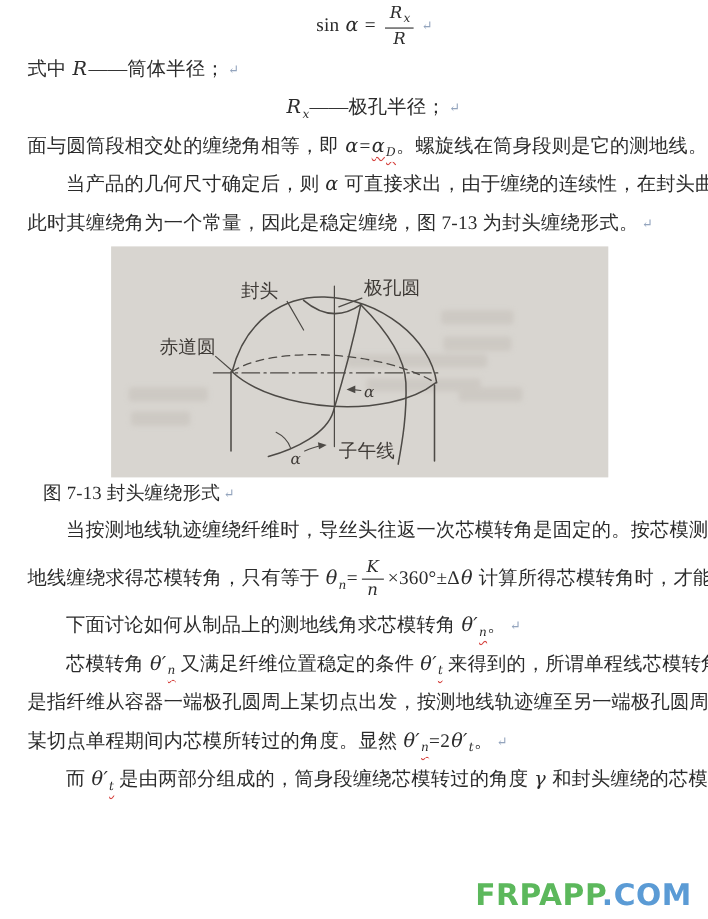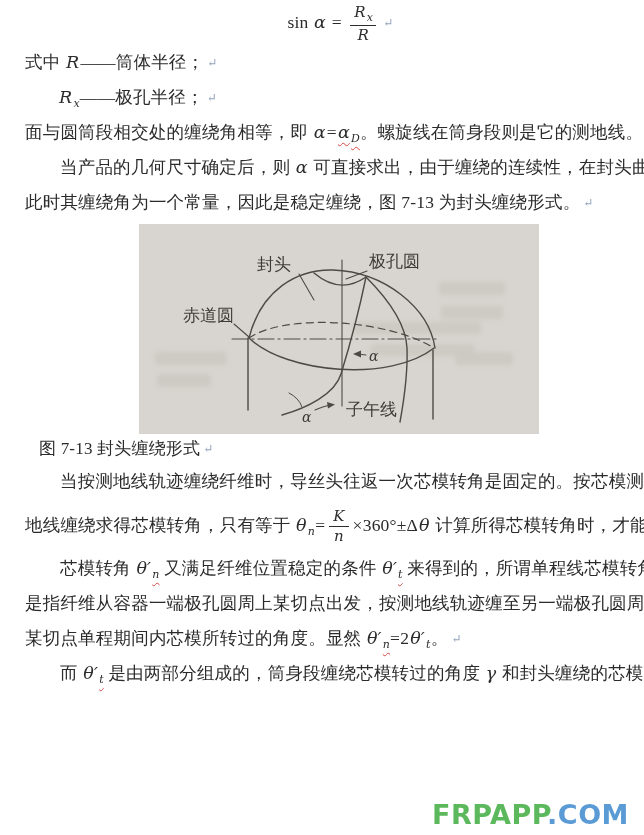--- a/index.html
+++ b/index.html
@@ -35,21 +35,21 @@
     text-underline-offset:4px;
   }
   .seg-mark{color:#93a4bd;font-size:12px;margin-left:3px;vertical-align:1px;}
   .frac{
     display:inline-flex;flex-direction:column;align-items:center;
     vertical-align:middle;margin:0 4px;font-size:15px;line-height:1.15;
   }
   .frac .fnum,.frac .fden{display:block;padding:0 3px;}
   .frac .fbar{display:block;align-self:stretch;border-top:1.4px solid var(--text);height:0;margin:1px 0;}
   .figure-wrap{
-    width:400px;height:210px;margin:4px 0 0 114px;position:relative;
+    width:452px;height:210px;margin:4px 0 0 76px;position:relative;
     background:var(--fig-bg);
     text-decoration:underline;
   }
   .figure-wrap svg{display:block;width:400px;height:210px;}
   .fig-label{font-family:"Liberation Serif","DejaVu Serif",serif;font-size:17px;fill:#3f3b37;}
   .fig-alpha{font-family:"DejaVu Serif",serif;font-style:italic;font-size:14px;fill:#3f3b37;}
   .watermark{
     position:absolute;right:15px;bottom:5px;
     font-family:"DejaVu Sans","Liberation Sans",sans-serif;
     font-weight:700;font-size:27px;letter-spacing:0.5px;margin-left:24px;
@@ -67,21 +67,21 @@
           <span class="fnum"><span class="seg-i">R</span><span class="seg-sub">x</span></span>
           <span class="fbar"></span>
           <span class="fden"><span class="seg-i">R</span></span>
         </span><span class="seg-mark">↵</span></div>
     </div>
 
   <div class="para">
       <div class="line"><span class="seg-n">式中 </span><span class="seg-i">R</span><span class="seg-n">——筒体半径；</span><span class="seg-mark">↵</span></div>
     </div>
   <div class="para">
-      <div class="line" style="padding-left: 33px;"><span class="seg-i">R</span><span class="seg-sub">x</span><span class="seg-n">——极孔半径；</span><span class="seg-mark">↵</span></div>
+      <div class="line" style="padding-left: 33px; text-align: center;"><span class="seg-i">R</span><span class="seg-sub">x</span><span class="seg-n">——极孔半径；</span><span class="seg-mark">↵</span></div>
     </div>
 
   <div class="para">
       <div class="line"><span class="seg-n">面与圆筒段相交处的缠绕角相等，即 </span><span class="seg-i">α</span><span class="seg-n">=</span><span class="seg-i seg-sq">α</span><span class="seg-sub seg-sq">D</span><span class="seg-n">。螺旋线在筒身段则是它的测地线。</span></div>
       <div class="line" style="padding-left: 35px;"><span class="seg-n">当产品的几何尺寸确定后，则 </span><span class="seg-i">α</span><span class="seg-n"> 可直接求出，由于缠绕的连续性，在封头曲</span></div>
       <div class="line"><span class="seg-n">此时其缠绕角为一个常量，因此是稳定缠绕，图 7-13 为封头缠绕形式。</span><span class="seg-mark">↵</span></div>
     </div>
 
   <div class="figure-wrap">
     <svg viewBox="0 0 400 210">
@@ -145,20 +145,23 @@
 
   <div class="para">
       <div class="line" style="padding-left: 35px;"><span class="seg-n">当按测地线轨迹缠绕纤维时，导丝头往返一次芯模转角是固定的。按芯模测</span></div>
       <div class="line" style="height: 52px; line-height: 52px;"><span class="seg-n">地线缠绕求得芯模转角，只有等于 </span><span class="seg-i">θ</span><span class="seg-sub">n</span><span class="seg-n">=</span><span class="frac">
           <span class="fnum"><span class="seg-i">K</span></span>
           <span class="fbar"></span>
           <span class="fden"><span class="seg-i">n</span></span>
         </span><span class="seg-n">×360°±Δ</span><span class="seg-i">θ</span><span class="seg-n"> 计算所得芯模转角时，才能</span></div>
     </div>
   <div class="para">
+      <div class="line" style="padding-left: 35px;"><span class="seg-n">下面讨论如何从制品上的测地线角求芯模转角 </span><span class="seg-i">θ′</span><span class="seg-sub seg-sq">n</span><span class="seg-n">。</span><span class="seg-mark">↵</span></div>
+    </div>
+  <div class="para">
       <div class="line" style="padding-left: 35px;"><span class="seg-n">芯模转角 </span><span class="seg-i">θ′</span><span class="seg-sub seg-sq">n</span><span class="seg-n"> 又满足纤维位置稳定的条件 </span><span class="seg-i">θ′</span><span class="seg-sub seg-sq">t</span><span class="seg-n"> 来得到的，所谓单程线芯模转角</span></div>
       <div class="line"><span class="seg-n">是指纤维从容器一端极孔圆周上某切点出发，按测地线轨迹缠至另一端极孔圆周</span></div>
       <div class="line"><span class="seg-n">某切点单程期间内芯模所转过的角度。显然 </span><span class="seg-i">θ′</span><span class="seg-sub seg-sq">n</span><span class="seg-n">=2</span><span class="seg-i">θ′</span><span class="seg-sub">t</span><span class="seg-n">。</span><span class="seg-mark">↵</span></div>
     </div>
   <div class="para">
       <div class="line" style="padding-left: 35px;"><span class="seg-n">而 </span><span class="seg-i">θ′</span><span class="seg-sub seg-sq">t</span><span class="seg-n"> 是由两部分组成的，筒身段缠绕芯模转过的角度 </span><span class="seg-i">γ</span><span class="seg-n"> 和封头缠绕的芯模</span></div>
     </div>
 
 </div>
 

